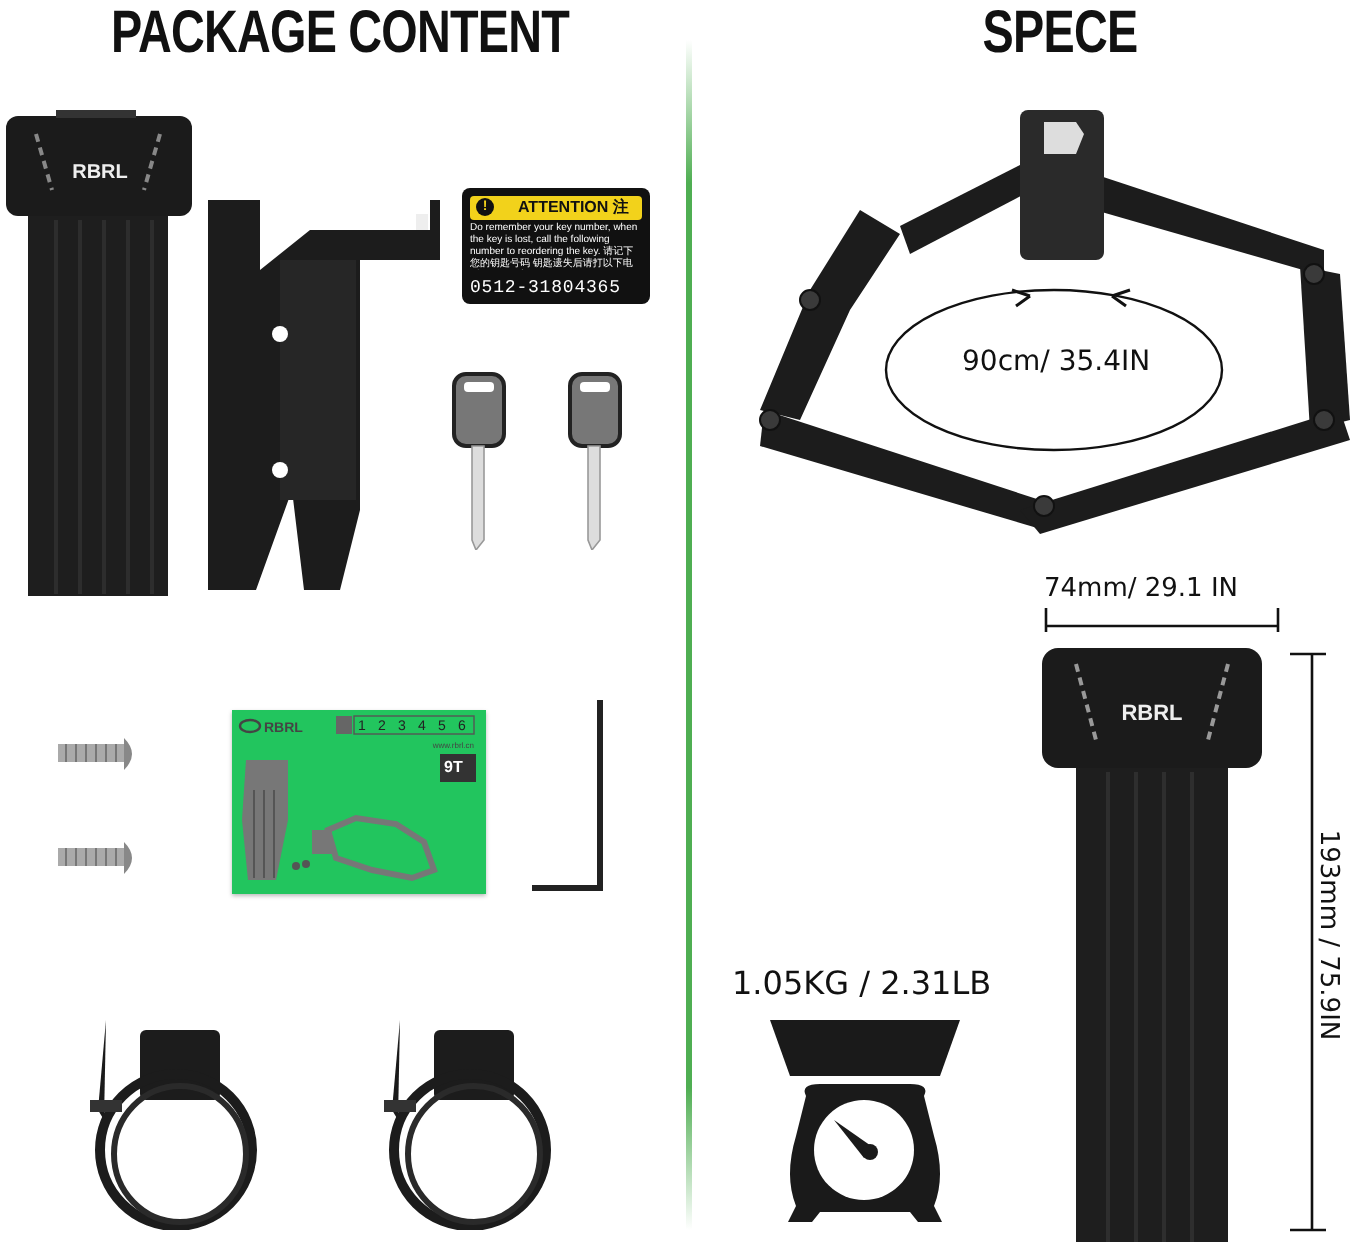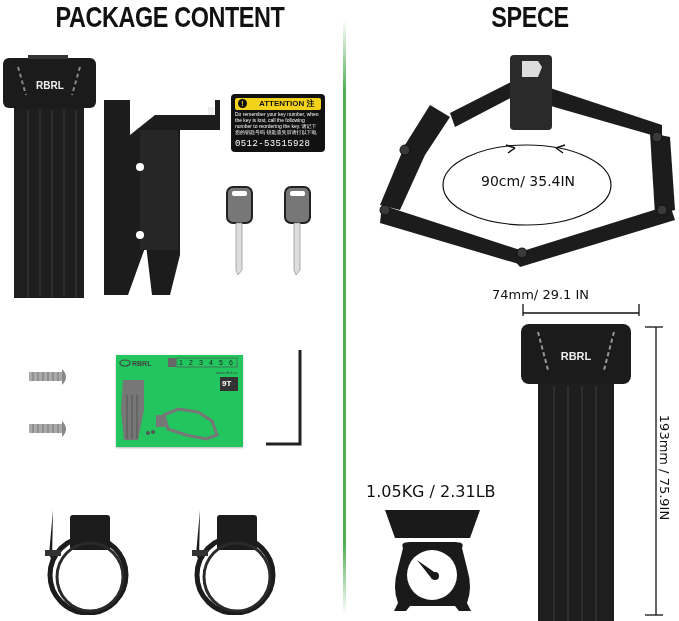--- a/index.html
+++ b/index.html
@@ -43,21 +43,21 @@
   <path d="M4 5 L30 5 L30 40 L55 20 L115 20 L115 5 L120 5 L120 35 L80 35 L80 160 L70 200 L52 200 L46 150 L28 200 L4 200 Z" fill="#1c1c1c"></path>
   <rect x="40" y="35" width="38" height="120" fill="#262626"></rect>
   <circle cx="40" cy="72" r="4" fill="#fff"></circle>
   <circle cx="40" cy="140" r="4" fill="#fff"></circle>
   <rect x="108" y="12" width="6" height="8" fill="#eee"></rect>
 </svg>
 
 <div class="attn">
   <div class="band">ATTENTION 注意</div>
   <div class="body">Do remember your key number, when the key is lost, call the following number to reordering the key. 请记下您的钥匙号码 钥匙遗失后请打以下电话钥匙号码补配钥匙。</div>
-  <div class="phone">0512-53515928</div>
+  <div class="phone">0512-31804365</div>
 </div>
 
 <svg class="abs" style="left:225px;top:185px;" width="30" height="90" viewBox="0 0 30 90">
   <rect x="2" y="2" width="25" height="36" rx="6" fill="#777" stroke="#222" stroke-width="2"></rect>
   <rect x="7" y="6" width="15" height="5" rx="2" fill="#fff"></rect>
   <path d="M11 38 L17 38 L17 85 L13 90 L11 85 Z" fill="#ddd" stroke="#999" stroke-width="0.8"></path>
 </svg>
 <svg class="abs" style="left:283px;top:185px;" width="30" height="90" viewBox="0 0 30 90">
   <rect x="2" y="2" width="25" height="36" rx="6" fill="#777" stroke="#222" stroke-width="2"></rect>
   <rect x="7" y="6" width="15" height="5" rx="2" fill="#fff"></rect>
@@ -155,21 +155,21 @@
     <circle cx="152" cy="208" r="5"></circle>
       <circle cx="292" cy="165" r="5"></circle>
       <circle cx="287" cy="92" r="5"></circle>
   </g>
   <ellipse cx="157" cy="140" rx="84" ry="40" fill="none" stroke="#111" stroke-width="1.2"></ellipse>
   <path d="M145 103 L136 100 M145 103 L138 108" stroke="#111" stroke-width="1.5" fill="none"></path>
   <path d="M186 103 L195 100 M186 103 L193 108" stroke="#111" stroke-width="1.5" fill="none"></path>
 </svg>
 <div class="dim-text" style="left:481px;top:173px;font-size:14px;">90cm/ 35.4IN</div>
 
-<div class="dim-text" style="left:492px;top:287px;font-size:13px;">74mm/ 29.1 IN</div>
+<div class="dim-text" style="left:522px;top:287px;font-size:13px;">74mm/ 29.1 IN</div>
 <svg class="abs" style="left:522px;top:303px;" width="120" height="14" viewBox="0 0 120 14">
   <line x1="1" y1="1" x2="1" y2="13" stroke="#111" stroke-width="1.3"></line>
   <line x1="1" y1="10" x2="117" y2="10" stroke="#111" stroke-width="1.3"></line>
   <line x1="117" y1="1" x2="117" y2="13" stroke="#111" stroke-width="1.3"></line>
 </svg>
 
 <svg class="abs" style="left:518px;top:322px;" width="115" height="300" viewBox="0 0 115 300">
   <rect x="3" y="2" width="110" height="60" rx="8" fill="#1b1b1b"></rect>
   <line x1="20" y1="10" x2="30" y2="48" stroke="#999" stroke-width="2" stroke-dasharray="4 3"></line>
   <line x1="96" y1="10" x2="86" y2="48" stroke="#999" stroke-width="2" stroke-dasharray="4 3"></line>

